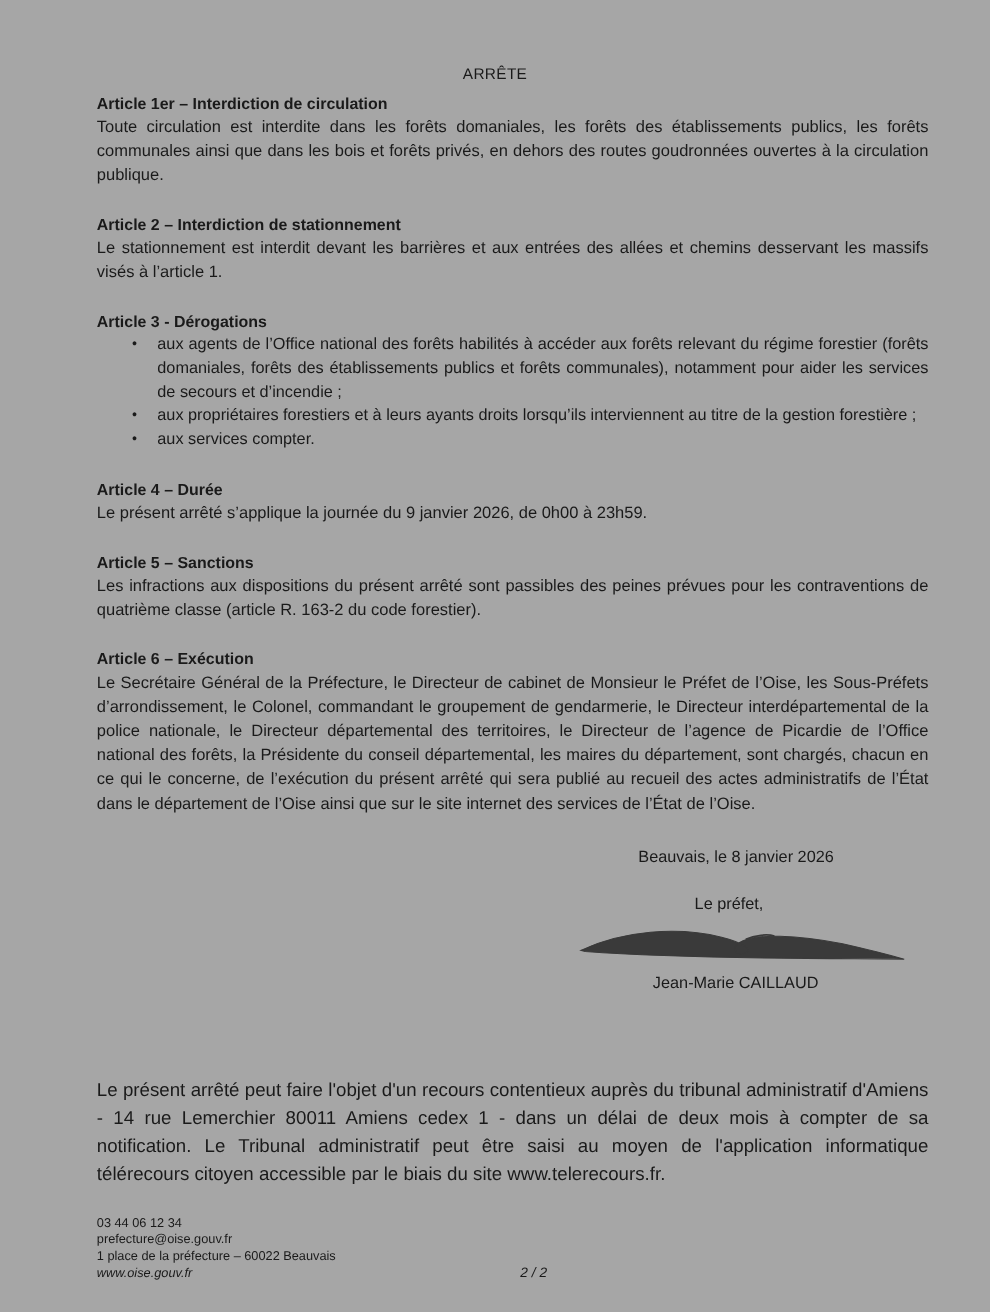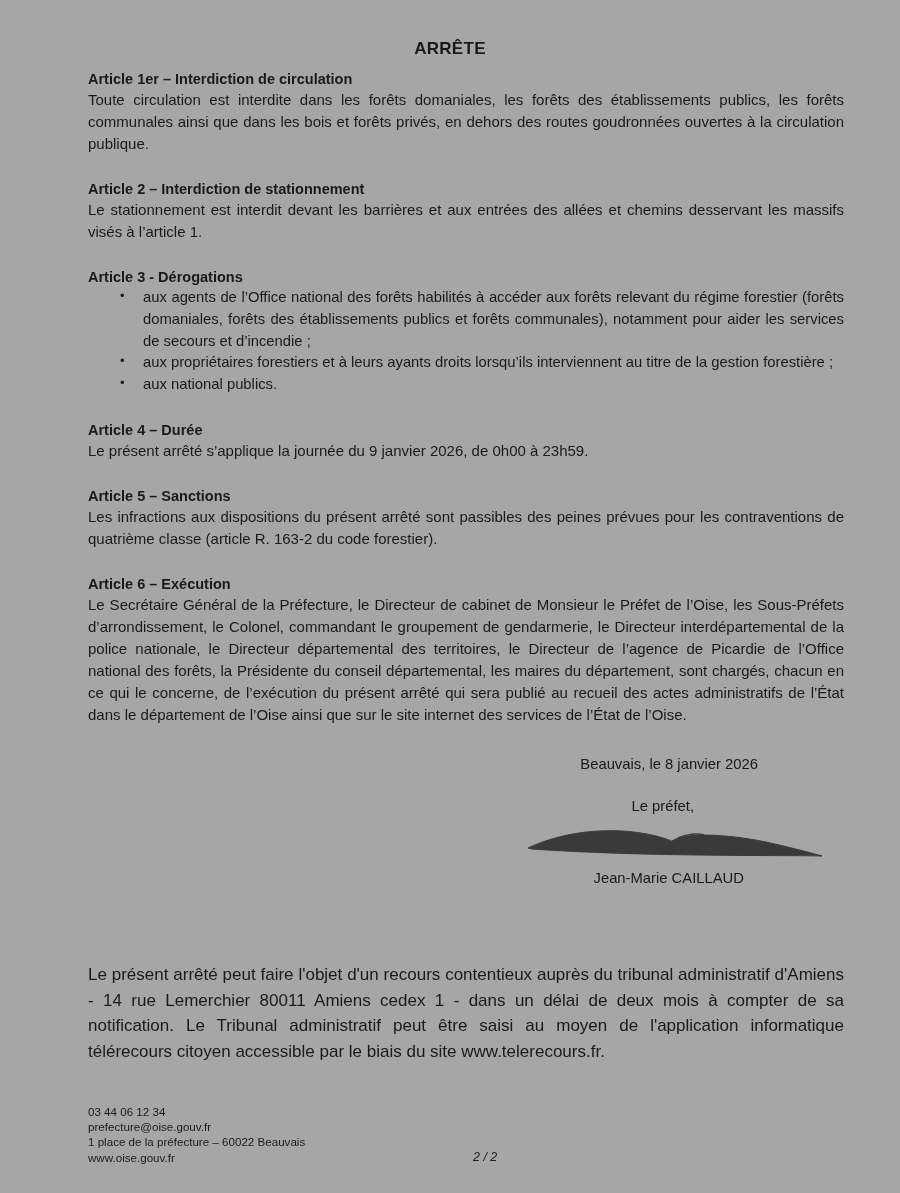--- a/index.html
+++ b/index.html
@@ -17,24 +17,24 @@
   }
   .page {
     position: absolute;
     left: 0; top: 0;
     width: 900px;
     height: 1193px;
     padding: 0;
   }
   .doc-title {
     text-align: center;
-    font-weight: bold;
-    font-size: 17px;
+    font-weight: normal;
+    font-size: 14px;
     letter-spacing: 0.3px;
-    margin-top: 39px;
+    margin-top: 59px;
   }
   .content {
     margin: 0 56px 0 88px;
   }
   .art-head {
     font-weight: bold;
     font-size: 14.5px;
     margin-top: 26px;
     margin-bottom: 2px;
   }
@@ -103,20 +103,21 @@
   }
   .footer {
     position: absolute;
     left: 88px;
     bottom: 28px;
     width: 760px;
     font-size: 11.6px;
     line-height: 1.32;
   }
   .footer .site {
+    font-style: italic;
     display: inline-block;
   }
   .footer .pagenum {
     position: absolute;
     left: 385px;
     bottom: 0;
     font-style: italic;
     font-size: 12.5px;
   }
 </style>
@@ -132,21 +133,21 @@
     <div class="art-head first">Article 1er – Interdiction de circulation</div>
     <p class="para">Toute circulation est interdite dans les forêts domaniales, les forêts des établissements publics, les forêts communales ainsi que dans les bois et forêts privés, en dehors des routes goudronnées ouvertes à la circulation publique.</p>
 
     <div class="art-head">Article 2 – Interdiction de stationnement</div>
     <p class="para">Le stationnement est interdit devant les barrières et aux entrées des allées et chemins desservant les massifs visés à l’article 1.</p>
 
     <div class="art-head">Article 3 - Dérogations</div>
     <ul class="bullets">
       <li>aux agents de l’Office national des forêts habilités à accéder aux forêts relevant du régime forestier (forêts domaniales, forêts des établissements publics et forêts communales), notamment pour aider les services de secours et d’incendie ;</li>
       <li>aux propriétaires forestiers et à leurs ayants droits lorsqu’ils interviennent au titre de la gestion forestière ;</li>
-      <li>aux national publics.</li>
+      <li>aux services compter.</li>
     </ul>
 
     <div class="art-head">Article 4 – Durée</div>
     <p class="para nojust">Le présent arrêté s’applique la journée du 9 janvier 2026, de 0h00 à 23h59.</p>
 
     <div class="art-head">Article 5 – Sanctions</div>
     <p class="para">Les infractions aux dispositions du présent arrêté sont passibles des peines prévues pour les contraventions de quatrième classe (article R. 163-2 du code forestier).</p>
 
     <div class="art-head">Article 6 – Exécution</div>
     <p class="para">Le Secrétaire Général de la Préfecture, le Directeur de cabinet de Monsieur le Préfet de l’Oise, les Sous-Préfets d’arrondissement, le Colonel, commandant le groupement de gendarmerie, le Directeur interdépartemental de la police nationale, le Directeur départemental des territoires, le Directeur de l’agence de Picardie de l’Office national des forêts, la Présidente du conseil départemental, les maires du département, sont chargés, chacun en ce qui le concerne, de l’exécution du présent arrêté qui sera publié au recueil des actes administratifs de l’État dans le département de l’Oise ainsi que sur le site internet des services de l’État de l’Oise.</p>

